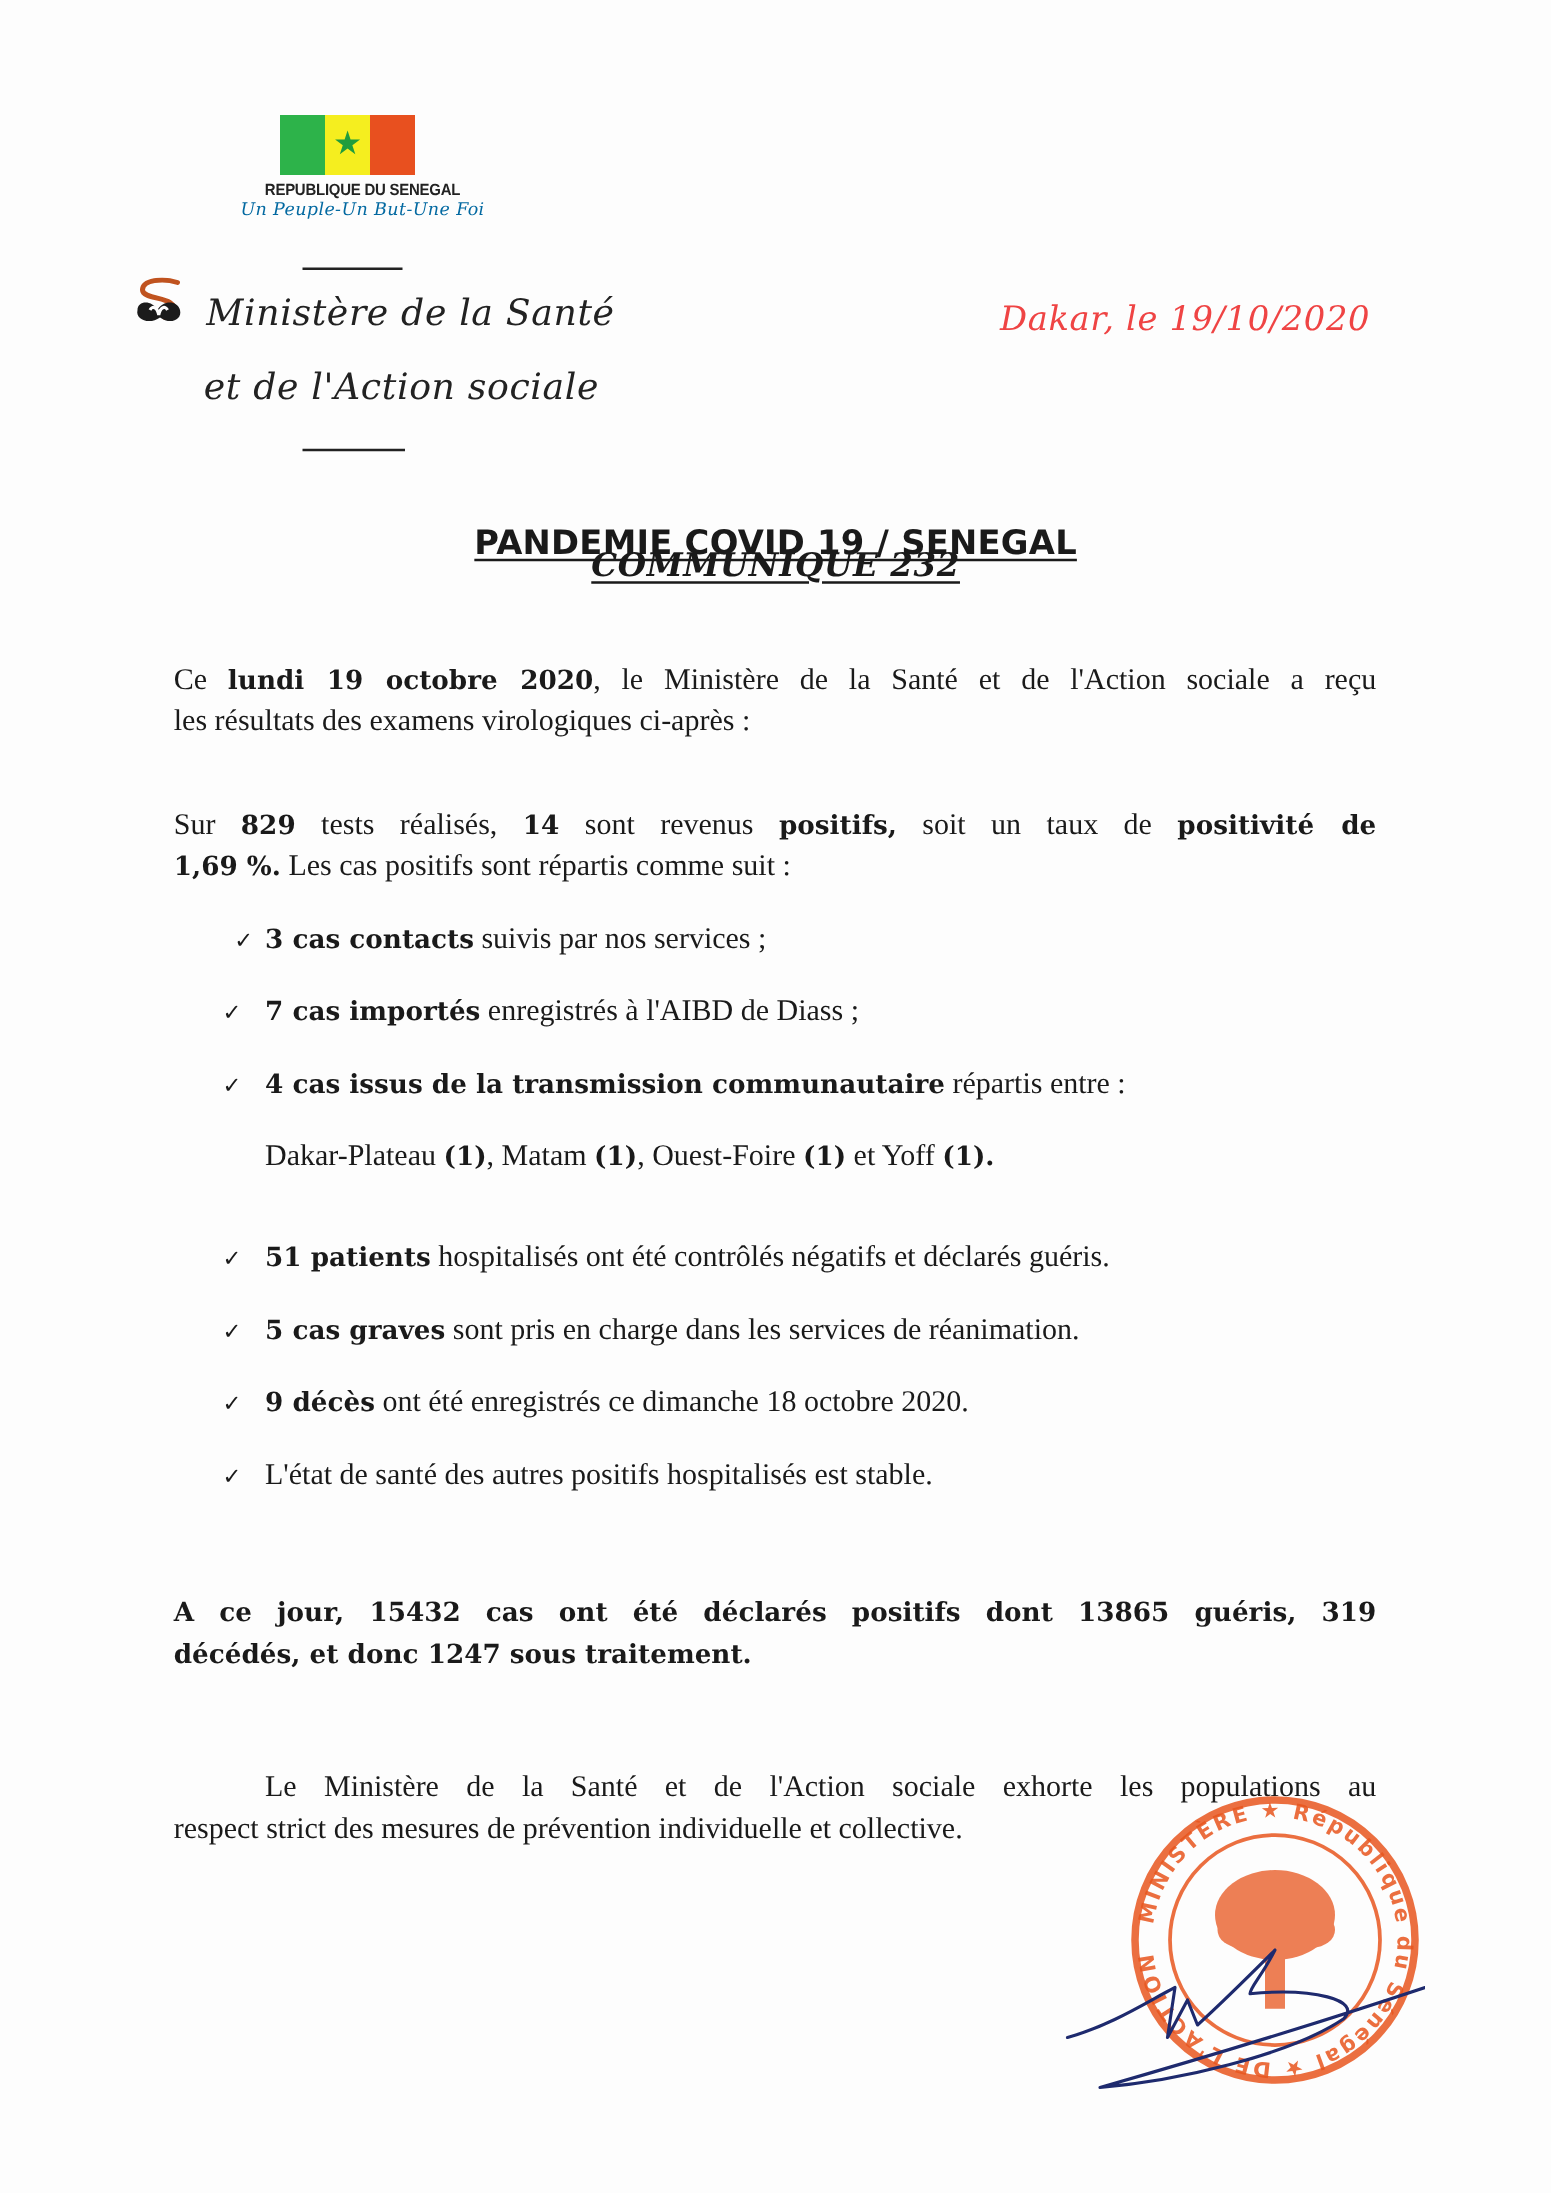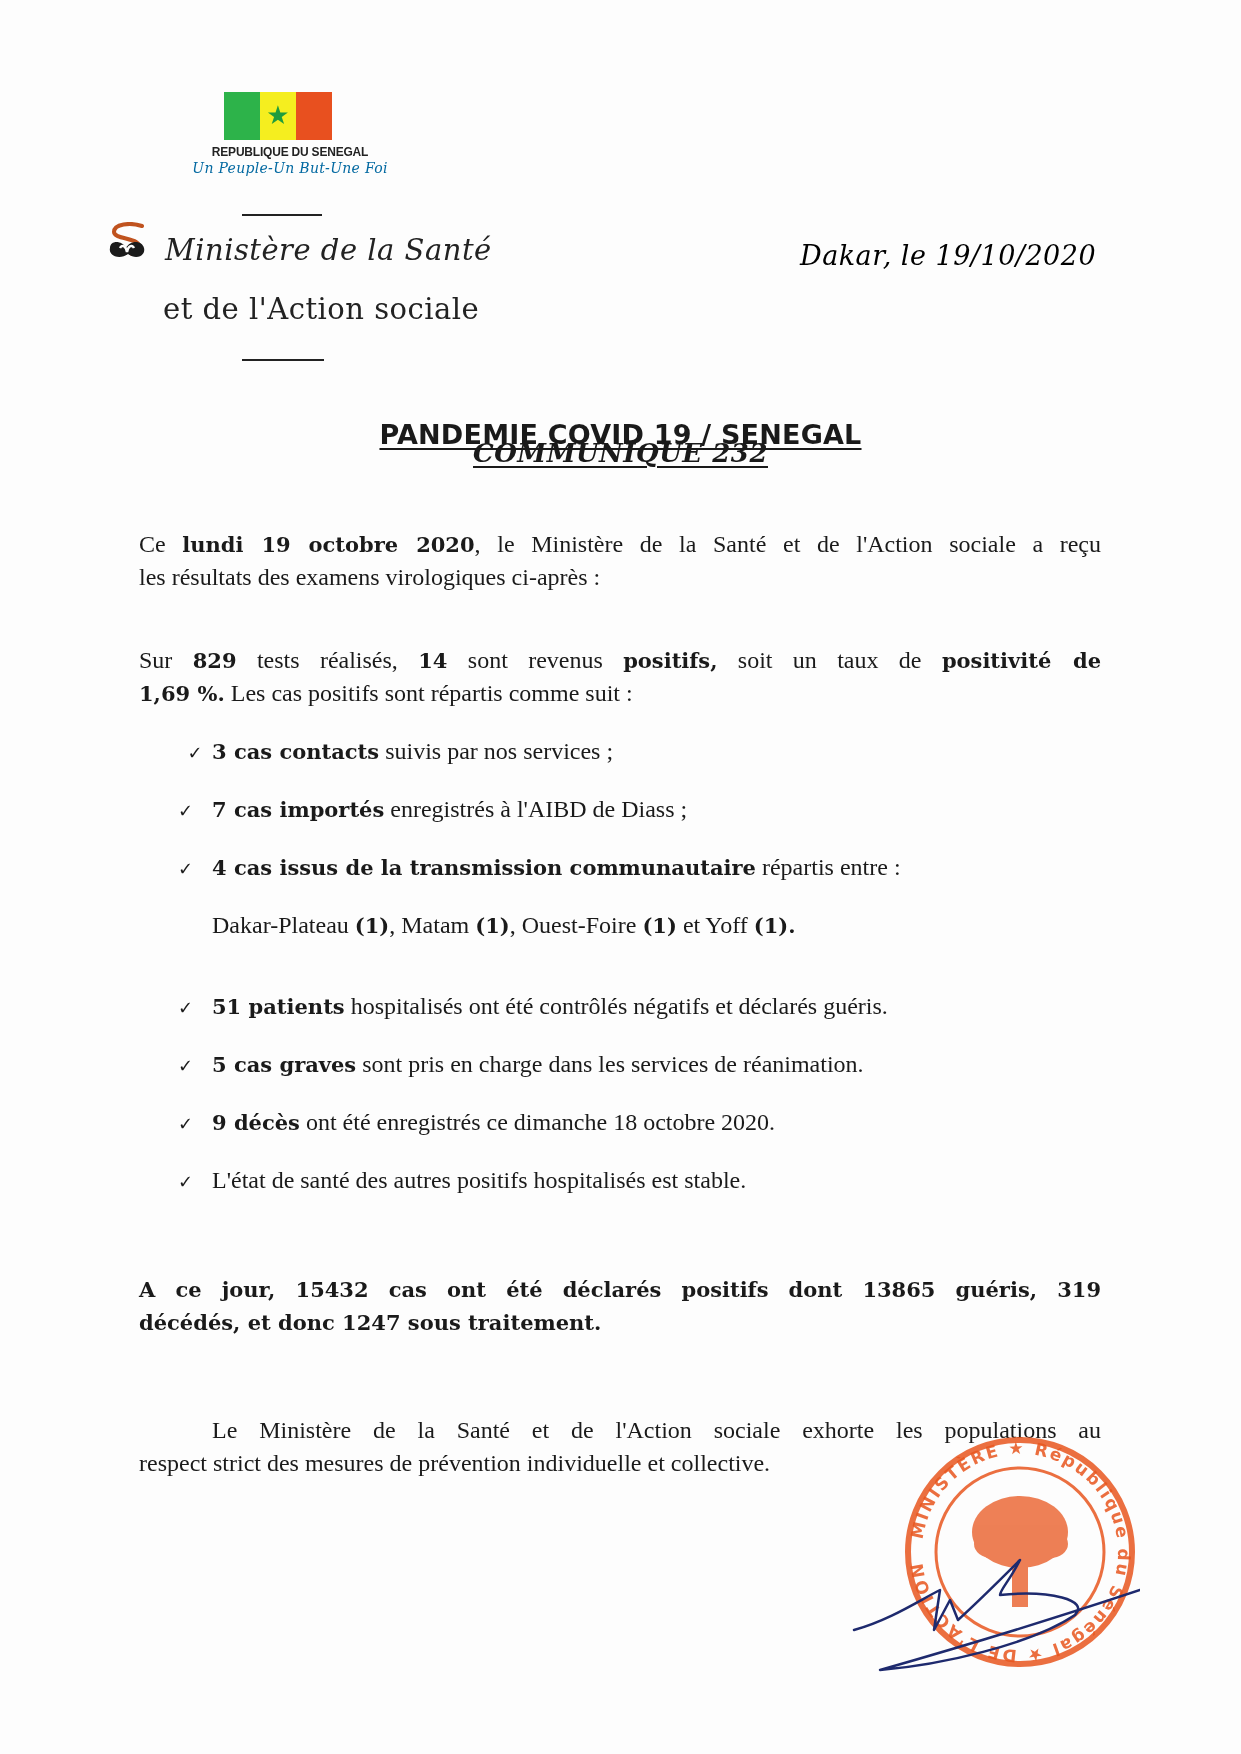--- a/index.html
+++ b/index.html
@@ -19,23 +19,23 @@
 
   .republic { left: 140px; top: 144px; width: 300px; text-align: center; font-family: "Liberation Sans", sans-serif; font-size: 13px; font-weight: 700; letter-spacing: -0.2px; color: #222; transform: scaleX(0.92); }
   .motto { left: 140px; top: 160px; width: 300px; text-align: center; font-family: "DejaVu Serif", serif; font-style: italic; font-size: 14px; color: #0369a1; letter-spacing: 0.3px; }
 
   .rule { height: 2px; background: #222; }
   .rule1 { left: 242px; top: 214px; width: 80px; }
   .rule2 { left: 242px; top: 359px; width: 82px; }
 
   .ministry-logo { left: 106px; top: 222px; width: 46px; height: 44px; }
   .ministry-l1 { left: 165px; top: 233px; font-family: "DejaVu Serif", serif; font-style: italic; font-size: 29px; color: #222; letter-spacing: 0.5px; }
-  .ministry-l2 { left: 163px; top: 292px; font-family: "DejaVu Serif", serif; font-size: 29px; color: #222; letter-spacing: 0.5px; }
+  .ministry-l2 { left: 163px; top: 292px; font-family: "DejaVu Serif", serif; font-style: italic; font-size: 29px; color: #222; letter-spacing: 0.5px; }
 
-  .dateline { left: 800px; top: 240px; font-family: "DejaVu Serif", serif; font-style: italic; font-size: 27px; color: #000000; letter-spacing: 0.5px; }
+  .dateline { left: 800px; top: 240px; font-family: "DejaVu Serif", serif; font-style: italic; font-size: 27px; color: #ef4444; letter-spacing: 0.5px; }
 
   
   .title { left: 0; width: 1241px; top: 388px; text-align: center; font-family: "DejaVu Sans", sans-serif; font-weight: 700; font-size: 27px; letter-spacing: 0.2px; margin-top: 31px; }
   .title span { text-decoration: underline; text-decoration-thickness: 2px; text-underline-offset: 4px; }
   .subtitle { left: 0; width: 1241px; top: 438px; text-align: center; font-family: "DejaVu Serif", serif; font-style: italic; font-weight: 700; font-size: 26px; letter-spacing: 0.5px; }
   .subtitle span { text-decoration: underline; text-decoration-thickness: 2px; text-underline-offset: 4px; font-style: italic; }
 
   
   .line { font-family: "Liberation Serif", serif; font-size: 24px; color: #1a1a1a; white-space: nowrap; }
   .line b { font-family: "DejaVu Serif", serif; font-weight: 700; font-size: 21px; }

